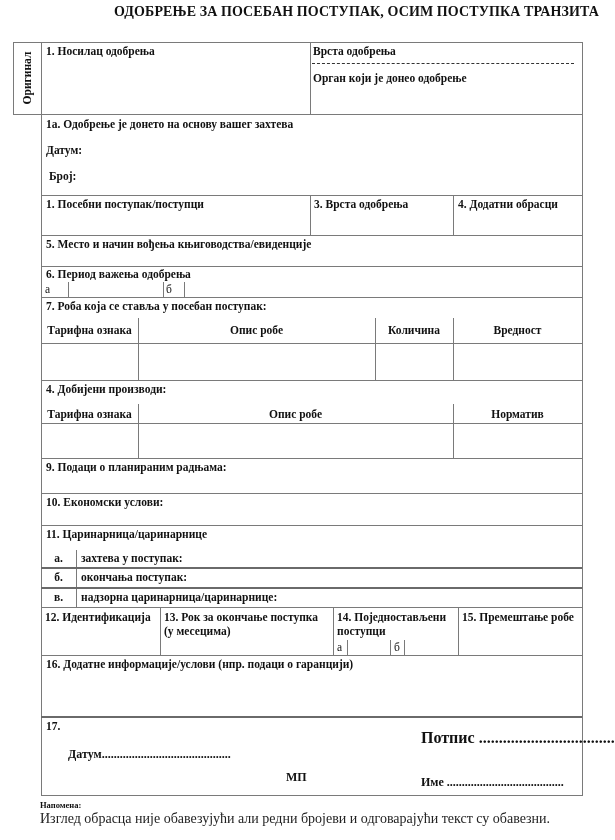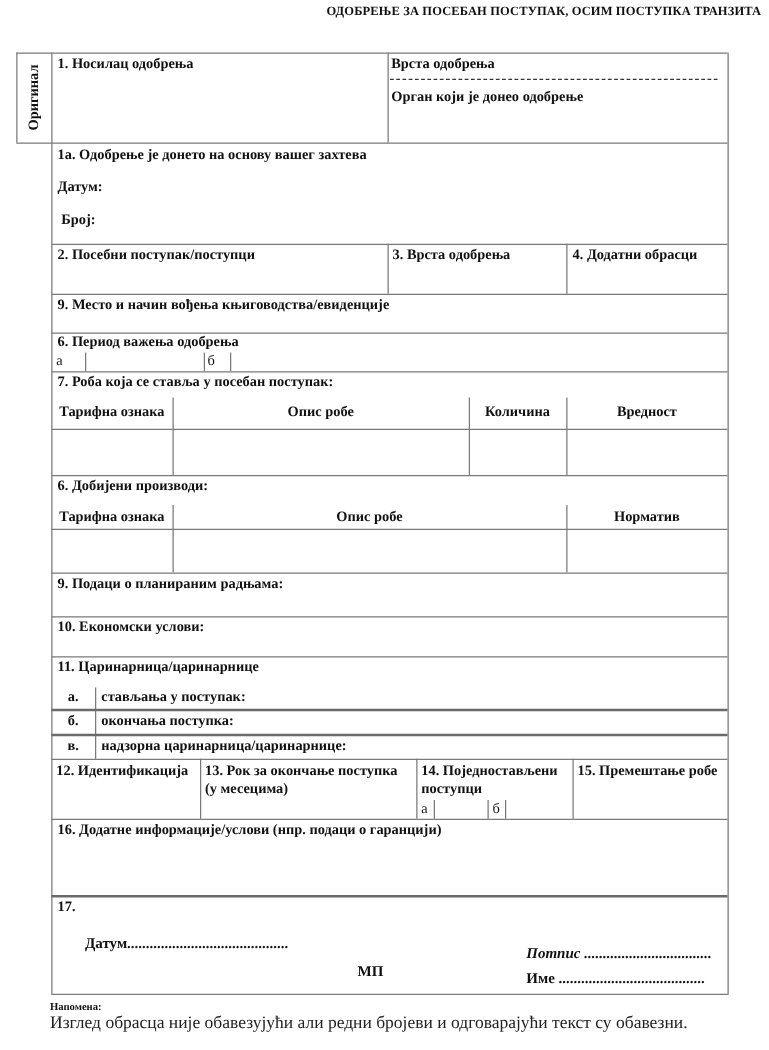--- a/index.html
+++ b/index.html
@@ -1,20 +1,20 @@
 <!DOCTYPE html>
 <html><head>
 <meta charset="utf-8">
 <style>
   html, body { margin: 0; padding: 0; background: #ffffff; }
   body { width: 615px; height: 840px; position: relative; overflow: hidden;
          font-family: "Liberation Serif", "DejaVu Serif", serif; color: #111; }
   .abs { position: absolute; }
-  .title { left: 0; width: 615px; top: 4px; text-align: right; padding-right: 6px; box-sizing: border-box;
-           font-size: 10px; font-weight: bold; letter-spacing: 0.1px; }
+  .title { left: 0; width: 615px; top: 4px; text-align: right; padding-right: 16px; box-sizing: border-box;
+           font-size: 14px; font-weight: bold; letter-spacing: 0.1px; }
   .line-h { position: absolute; height: 0; border-top: 1px solid #7a7a7a; }
   .line-v { position: absolute; width: 0; border-left: 1px solid #7a7a7a; }
   .thick-h { position: absolute; height: 0; border-top: 2px solid #6a6a6a; }
   .lbl { position: absolute; font-weight: bold; font-size: 11.5px; white-space: nowrap; line-height: 13px; text-align: center; }
   .reg { position: absolute; font-size: 11.5px; white-space: nowrap; line-height: 13px; }
   .center { text-align: center; }
   .vert { position: absolute; left: 13px; top: 42px; width: 28px; height: 72px;
           display: flex; align-items: center; justify-content: center; }
   .vert span { transform: rotate(-90deg); font-weight: bold; font-size: 11.5px; white-space: nowrap; display: block; }
   .dash { position: absolute; left: 312px; width: 262px; top: 63px; height: 0; border-top: 1px dashed #333; }
@@ -49,29 +49,29 @@
   <span style="font-weight:bold;font-family:Liberation Serif, serif;">1а</span><span>. Одобрење је донето на основу вашег захтева</span>
 </div>
 <div class="lbl" style="left:46px; top:144px;">Датум:</div>
 <div class="abs" style="left:90px; top:142px; width:480px; height:16px;"></div>
 <div class="lbl" style="left:49px; top:170px;">Број:</div>
 <div class="abs" style="left:90px; top:168px; width:480px; height:16px;"></div>
 <div class="line-h" style="left:41px; top:195px; width:541px;"></div>
 
 <div class="line-v" style="left:310px; top:195px; height:40px;"></div>
 <div class="line-v" style="left:453px; top:195px; height:40px;"></div>
-<div class="lbl" style="left:46px; top:198px;">2. Посебни поступак/поступци</div>
+<div class="lbl" style="left:46px; top:198px;">1. Посебни поступак/поступци</div>
 <div class="lbl" style="left:314px; top:198px;">3. Врста одобрења</div>
 <div class="lbl" style="left:458px; top:198px;">4. Додатни обрасци</div>
 <div class="abs" style="left:42px; top:212px; width:267px; height:22px;"></div>
 <div class="abs" style="left:311px; top:212px; width:141px; height:22px;"></div>
 <div class="abs" style="left:454px; top:212px; width:127px; height:22px;"></div>
 <div class="line-h" style="left:41px; top:235px; width:541px;"></div>
 
-<div class="lbl" style="left:46px; top:238px;">9. Место и начин вођења књиговодства/евиденције</div>
+<div class="lbl" style="left:46px; top:238px;">5. Место и начин вођења књиговодства/евиденције</div>
 <div class="abs" style="left:42px; top:252px; width:539px; height:13px;"></div>
 <div class="line-h" style="left:41px; top:266px; width:541px;"></div>
 
 <div class="lbl" style="left:46px; top:268px;">6. Период важења одобрења</div>
 <div class="reg" style="left:45px; top:283px;">а</div>
 <div class="line-v" style="left:68px; top:282px; height:15px;"></div>
 <div class="abs" style="left:69px; top:282px; width:93px; height:14px;"></div>
 <div class="line-v" style="left:163px; top:282px; height:15px;"></div>
 <div class="reg" style="left:166px; top:283px;">б</div>
 <div class="line-v" style="left:184px; top:282px; height:15px;"></div>
@@ -86,21 +86,21 @@
 <div class="lbl center" style="left:138px; width:237px; top:324px;">Опис робе</div>
 <div class="lbl center" style="left:375px; width:78px; top:324px;">Количина</div>
 <div class="lbl center" style="left:453px; width:129px; top:324px;">Вредност</div>
 <div class="line-h" style="left:41px; top:343px; width:541px;"></div>
 <div class="abs" style="left:42px; top:344px; width:95px; height:35px;"></div>
 <div class="abs" style="left:139px; top:344px; width:235px; height:35px;"></div>
 <div class="abs" style="left:376px; top:344px; width:76px; height:35px;"></div>
 <div class="abs" style="left:454px; top:344px; width:127px; height:35px;"></div>
 <div class="line-h" style="left:41px; top:380px; width:541px;"></div>
 
-<div class="lbl" style="left:46px; top:383px;">6. Добијени производи:</div>
+<div class="lbl" style="left:46px; top:383px;">4. Добијени производи:</div>
 <div class="line-v" style="left:138px; top:404px; height:54px;"></div>
 <div class="line-v" style="left:453px; top:404px; height:54px;"></div>
 <div class="lbl center" style="left:41px; width:97px; top:408px;">Тарифна ознака</div>
 <div class="lbl center" style="left:138px; width:315px; top:408px;">Опис робе</div>
 <div class="lbl center" style="left:453px; width:129px; top:408px;">Норматив</div>
 <div class="line-h" style="left:41px; top:423px; width:541px;"></div>
 <div class="abs" style="left:42px; top:424px; width:95px; height:33px;"></div>
 <div class="abs" style="left:139px; top:424px; width:313px; height:33px;"></div>
 <div class="abs" style="left:454px; top:424px; width:127px; height:33px;"></div>
 <div class="line-h" style="left:41px; top:458px; width:541px;"></div>
@@ -109,25 +109,25 @@
 <div class="abs" style="left:42px; top:475px; width:539px; height:17px;"></div>
 <div class="line-h" style="left:41px; top:493px; width:541px;"></div>
 
 <div class="lbl" style="left:46px; top:496px;">10. Економски услови:</div>
 <div class="abs" style="left:42px; top:510px; width:539px; height:14px;"></div>
 <div class="line-h" style="left:41px; top:525px; width:541px;"></div>
 
 <div class="lbl" style="left:46px; top:528px;">11. Царинарница/царинарнице</div>
 <div class="line-v" style="left:76px; top:550px; height:57px;"></div>
 <div class="lbl center" style="left:41px; width:35px; top:552px;">а.</div>
-<div class="lbl" style="left:81px; top:552px;">стављања у поступак:</div>
+<div class="lbl" style="left:81px; top:552px;">захтева у поступак:</div>
 <div class="abs" style="left:200px; top:551px; width:380px; height:15px;"></div>
 <div class="thick-h" style="left:41px; top:567px; width:541px;"></div>
 <div class="lbl center" style="left:41px; width:35px; top:571px;">б.</div>
-<div class="lbl" style="left:81px; top:571px;">окончања поступка:</div>
+<div class="lbl" style="left:81px; top:571px;">окончања поступак:</div>
 <div class="abs" style="left:200px; top:570px; width:380px; height:15px;"></div>
 <div class="thick-h" style="left:41px; top:587px; width:541px;"></div>
 <div class="lbl center" style="left:41px; width:35px; top:591px;">в.</div>
 <div class="lbl" style="left:81px; top:591px;">надзорна царинарница/царинарнице:</div>
 <div class="abs" style="left:290px; top:590px; width:290px; height:15px;"></div>
 <div class="line-h" style="left:41px; top:607px; width:541px;"></div>
 
 <div class="line-v" style="left:160px; top:607px; height:48px;"></div>
 <div class="line-v" style="left:333px; top:607px; height:48px;"></div>
 <div class="line-v" style="left:458px; top:607px; height:48px;"></div>
@@ -148,19 +148,19 @@
 <div class="lbl" style="left:462px; top:611px;">15. Премештање робе</div>
 <div class="abs" style="left:459px; top:626px; width:122px; height:28px;"></div>
 <div class="line-h" style="left:41px; top:655px; width:541px;"></div>
 
 <div class="lbl" style="left:46px; top:658px;">16. Додатне информације/услови (нпр. подаци о гаранцији)</div>
 <div class="abs" style="left:42px; top:673px; width:539px; height:42px;"></div>
 <div class="thick-h" style="left:41px; top:716px; width:541px;"></div>
 
 <div class="lbl" style="left:46px; top:720px;">17.</div>
 <div class="lbl" style="left:68px; top:748px; font-size:12px;">Датум...........................................</div>
-<div class="lbl" style="left:421px; top:756px; font-size:12px;font-style:italic;">Потпис ..................................</div>
+<div class="lbl" style="left:421px; top:731px; font-size:16px;">Потпис ..................................</div>
 <div class="lbl" style="left:421px; top:761px; font-size:12px;margin-top:15px;">Име .......................................</div>
 <div class="lbl" style="left:286px; top:771px; font-size:12px;">МП</div>
 <div class="line-h" style="left:41px; top:795px; width:542px;"></div>
 
 <div class="note-h">Напомена:</div>
 <div class="note-t">Изглед обрасца није обавезујући али редни бројеви и одговарајући текст су обавезни.</div>
 
 </body></html>

